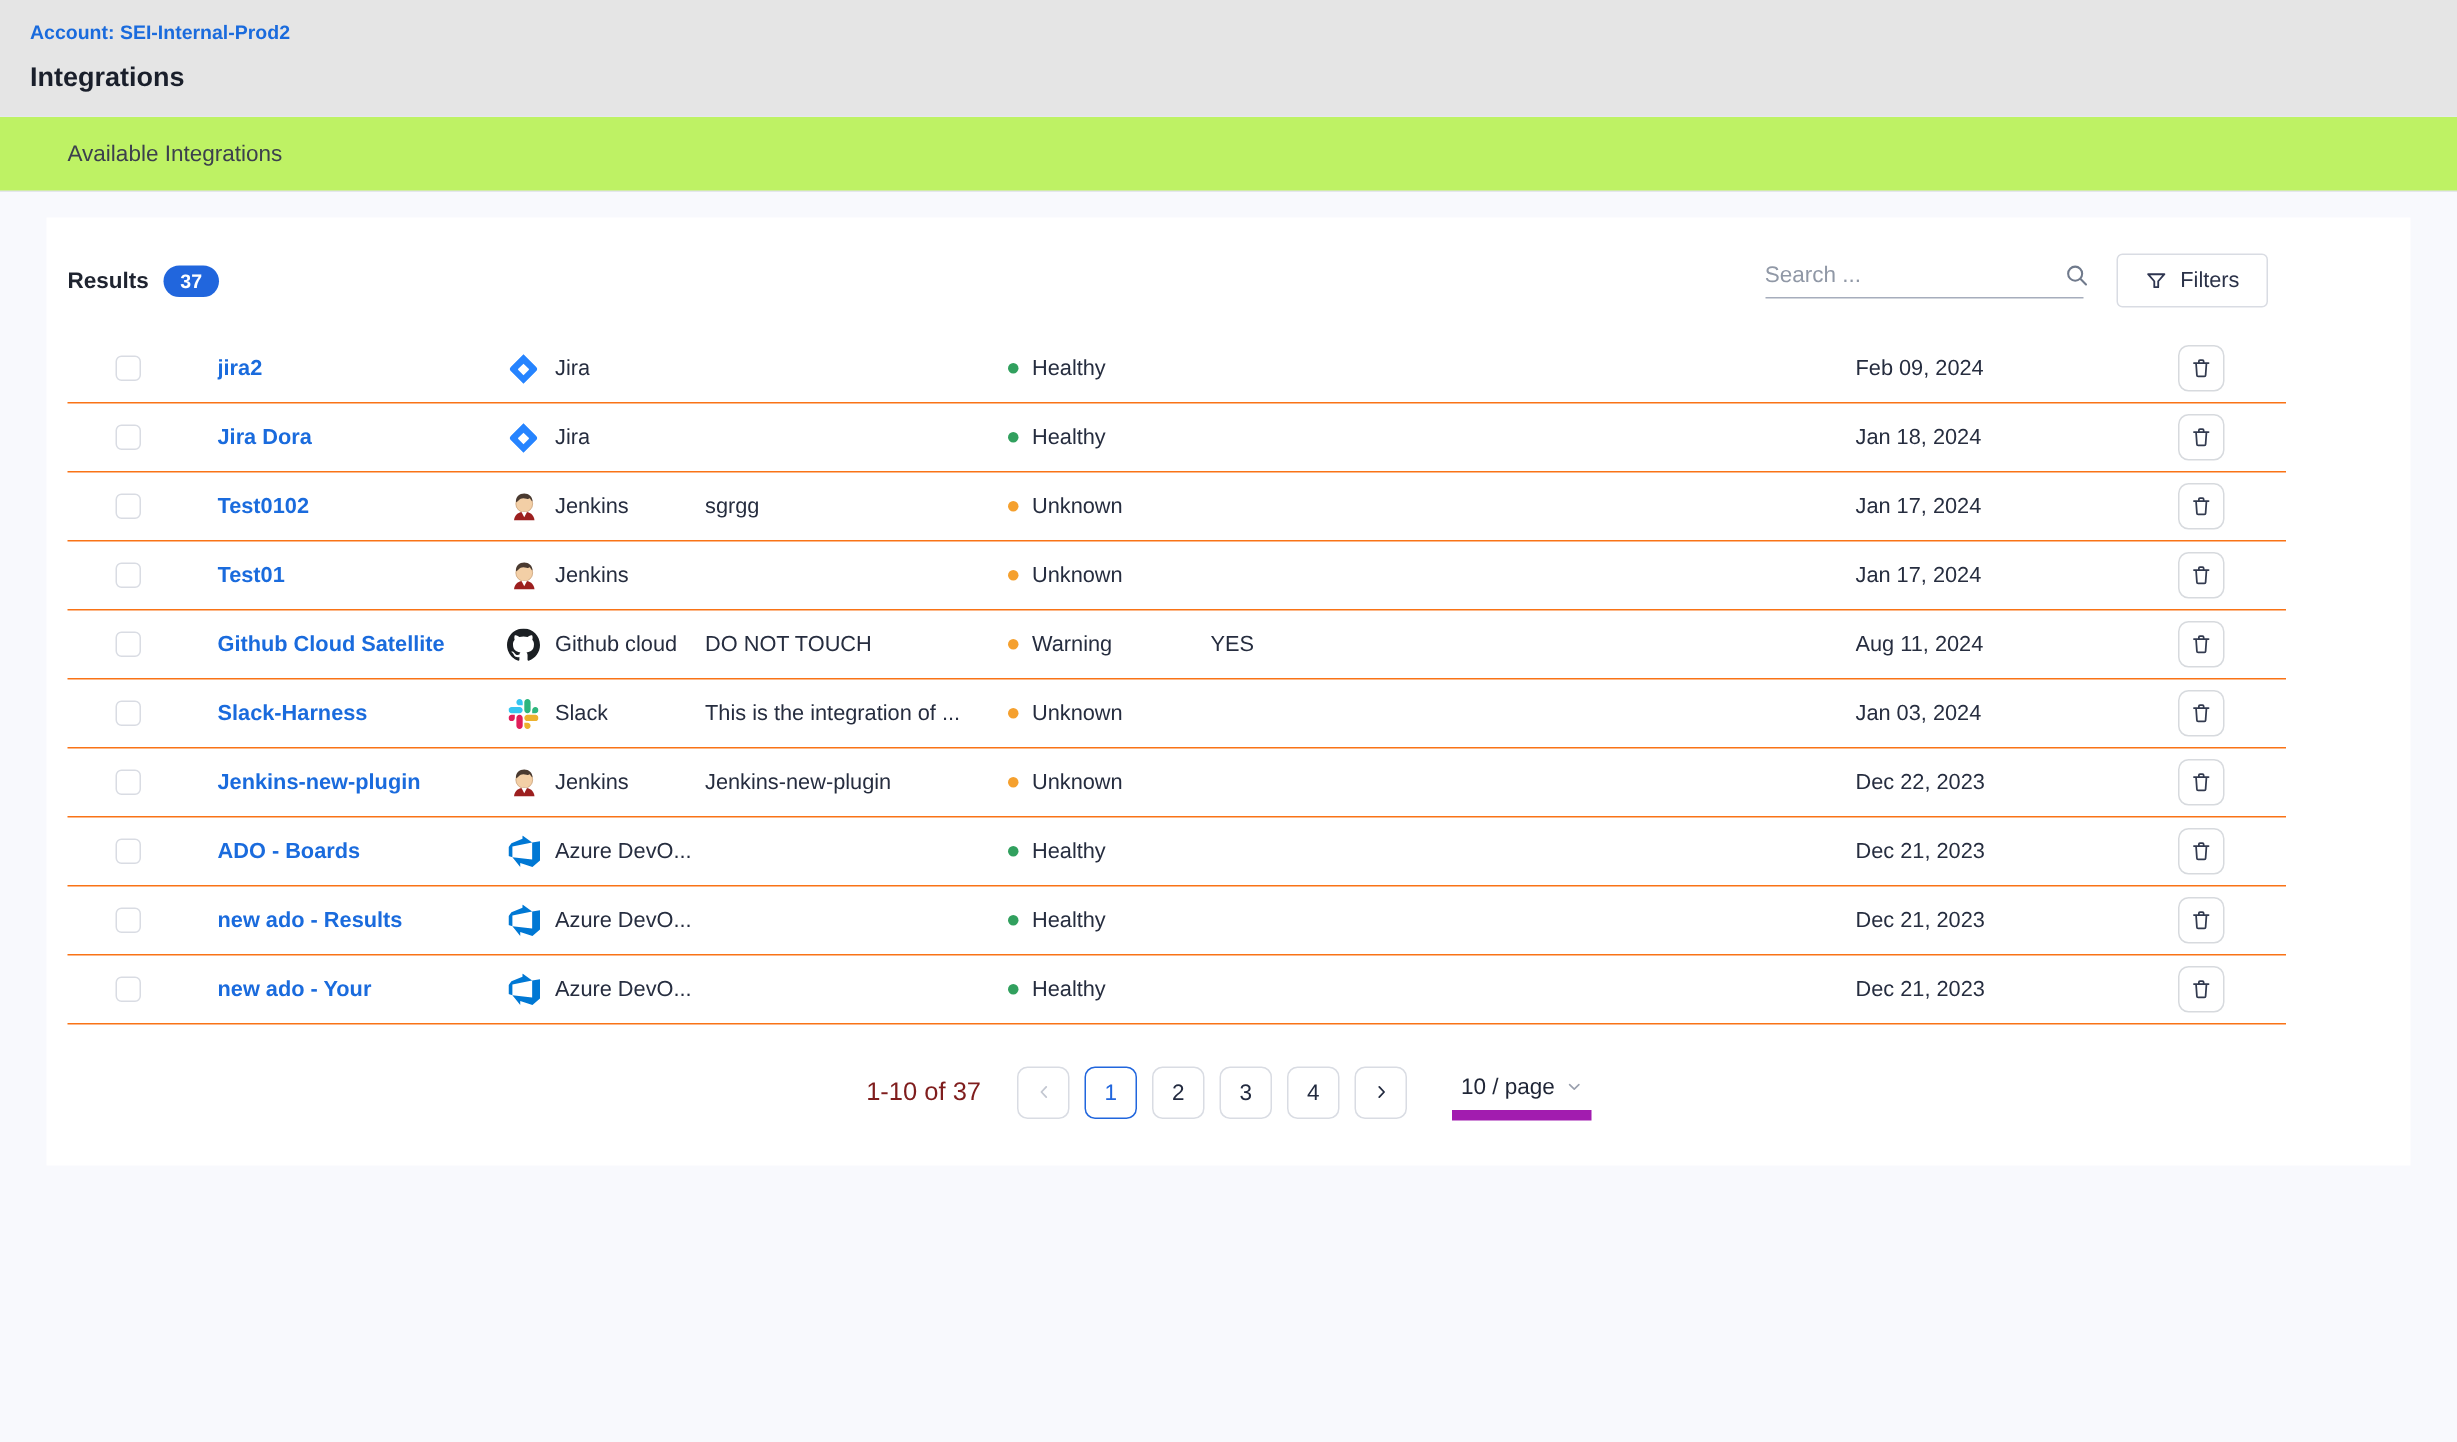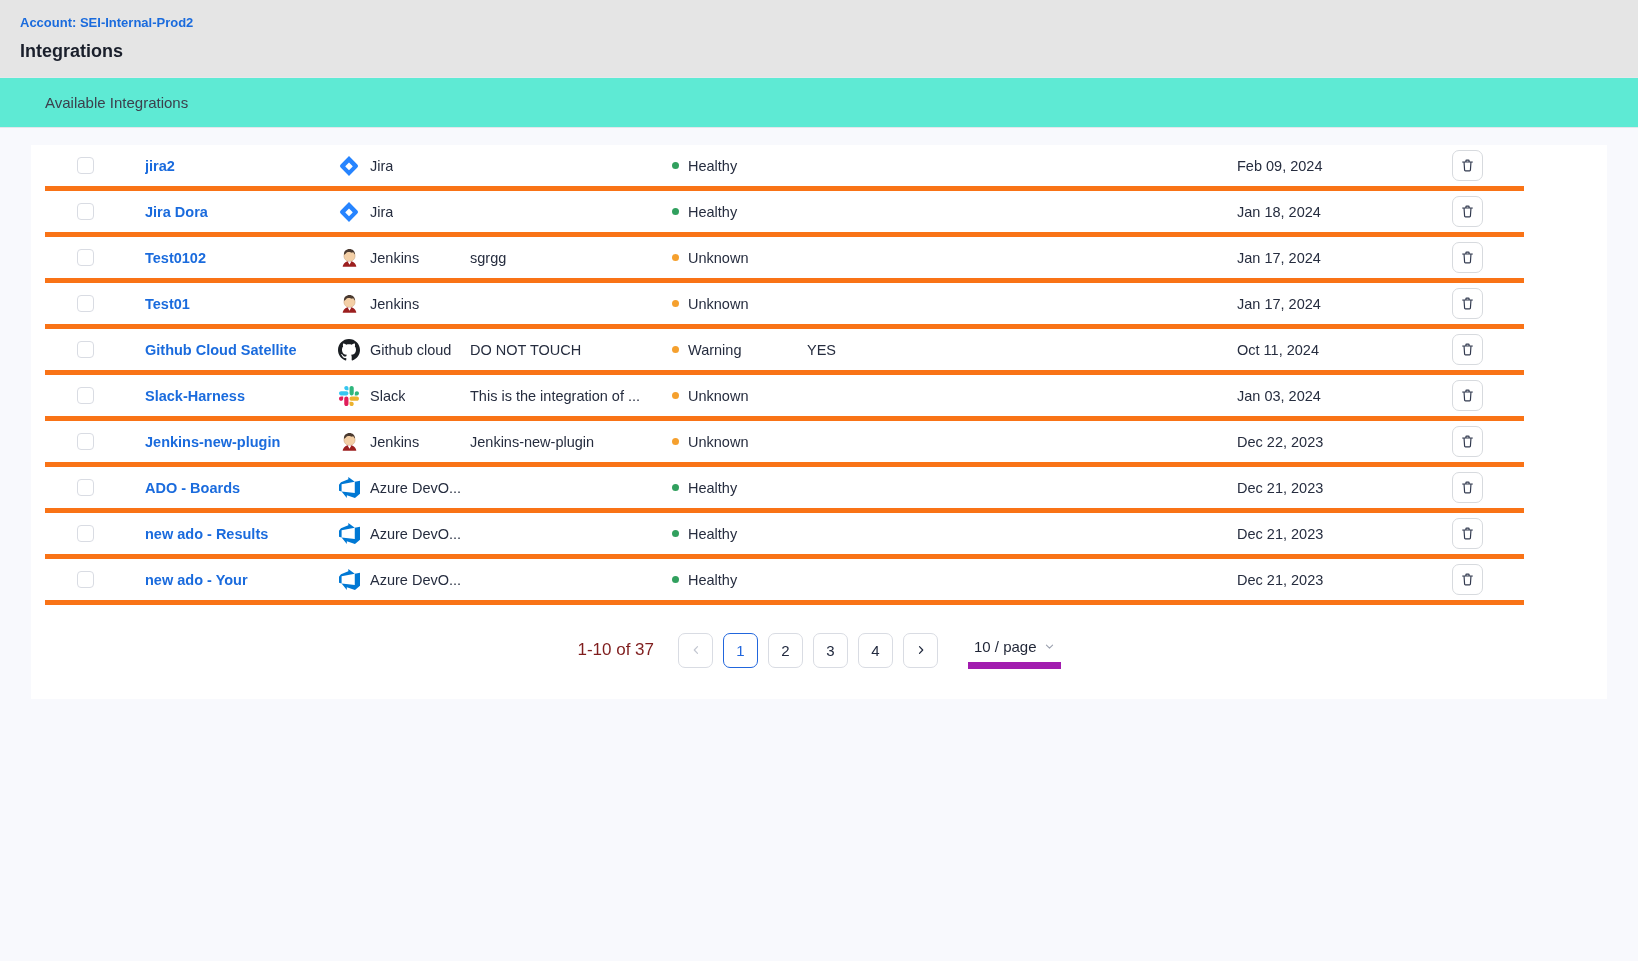--- a/index.html
+++ b/index.html
@@ -6,21 +6,21 @@
   html,body { width:1638px; height:961px; overflow:hidden; }
   body {
     font-family: "Liberation Sans", "DejaVu Sans", sans-serif;
     background:#f8f9fd; color:#262d3f;
   }
   
   .page-header { background:#e5e5e5; padding:13px 20px 15px; border-bottom:1px solid #e6e8ec; }
   .account-link { color:#1a6bdd; font-size:13px; font-weight:600; text-decoration:none; display:inline-block; }
   .page-title { font-size:18px; font-weight:700; color:#1a1f2b; margin-top:10px; }
   
-  .tabbar { background:#5eead4; border-bottom:1px solid #e3e6ec; padding-left:27px; display:flex; height:50px;justify-content:space-between; }
+  .tabbar { background:#bef264; border-bottom:1px solid #e3e6ec; padding-left:27px; display:flex; height:50px;justify-content:space-between; }
   .tab { display:flex; align-items:center; padding:0 18px; font-size:15px; color:#3c404d;
          cursor:pointer; border-bottom:2px solid transparent; margin-bottom:-1px; }
   .tab + .tab { margin-left:26px; }
   .tab.active { color:#1a6bdd; font-weight:700; border-bottom-color:#1a6bdd; }
   
   .card { background:#fff; margin:17px 31px 0; padding-bottom:30px; }
   .toolbar { display:flex; align-items:center; padding:24px 95px 18px 14px; }
   .results-label { font-size:15px; font-weight:700; color:#1f2430; }
   .badge { background:#2166dd; color:#fff; font-size:13px; font-weight:700; border-radius:20px;
            padding:3px 11px; margin-left:10px; display:inline-block; }
@@ -29,21 +29,21 @@
   .search-box input { border:none; outline:none; flex:1; font-size:15px; color:#30374a;
                       font-family:"Liberation Sans",sans-serif; background:transparent; }
   .search-box input::placeholder { color:#9098a6; }
   .filters-btn { margin-left:22px; display:flex; align-items:center; gap:9px; background:#fff;
                  border:1px solid #d9dce3; border-radius:4px; padding:9px 18px; font-size:14.5px;
                  color:#2b3248; cursor:pointer; font-family:"Liberation Sans",sans-serif; }
   
   .table-wrap { margin:0 83px 0 14px; }
   .grid-row { display:grid; grid-template-columns:100px 192px 133px 202px 135px 133px 297px 200px 87px; align-items:center; }
   .thead { height:42px; border-bottom:1px solid #c9cdd6; font-weight:700; font-size:14.5px; color:#22272f; }
-  .trow { height:46px; border-bottom:5px solid #f97316; font-size:14.5px; }
+  .trow { height:46px; border-bottom:1px solid #f97316; font-size:14.5px; }
   .cell { display:flex; align-items:center; min-width:0; }
   .checkbox { width:17px; height:17px; border:1.5px solid #d9dce3; border-radius:4px; background:#fff;
               display:inline-block; cursor:pointer; }
   .c-check { padding-left:32px; }
   .name-link { color:#1a6bdd; font-weight:600; text-decoration:none; cursor:pointer;
                white-space:nowrap; overflow:hidden; text-overflow:ellipsis; }
   .app-icon { display:none; width:24px; justify-content:center; align-items:center; }
   .app-icon.show { display:inline-flex; }
   .app-label { margin-left:9px; color:#262d3f; white-space:nowrap; overflow:hidden; text-overflow:ellipsis; }
   .c-desc, .c-sat, .c-tags, .c-updated { color:#262d3f; white-space:nowrap; overflow:hidden; text-overflow:ellipsis; }
@@ -68,20 +68,42 @@
   <a class="account-link">Account: SEI-Internal-Prod2</a>
   <div class="page-title">Integrations</div>
 </div>
 
 <div class="tabbar">
   <div class="tab">Available Integrations</div>
 </div>
 
 <div class="card">
 
+  <div class="toolbar">
+    <span class="results-label">Results</span>
+    <span class="badge">37</span>
+    <span class="spacer"></span>
+    <div class="search-box">
+      <input type="text" placeholder="Search ..." style="">
+      <span style="display:flex;">
+        <svg width="17" height="17" viewBox="0 0 16 16">
+            <circle cx="7" cy="7" r="4.4" fill="none" stroke="#707a8c" stroke-width="1.3"></circle>
+            <line x1="10.4" y1="10.4" x2="13.8" y2="13.8" stroke="#707a8c" stroke-width="1.3" stroke-linecap="round"></line>
+          </svg>
+      </span>
+    </div>
+    <button class="filters-btn">
+      <span style="display:flex;">
+        <svg width="15" height="15" viewBox="0 0 16 16">
+            <path d="M2.2 3h11.6l-4.4 5v4.2l-2.8 0V8L2.2 3z" fill="none" stroke="#2e3550" stroke-width="1.3" stroke-linejoin="round"></path>
+          </svg>
+      </span>
+      <span>Filters</span>
+    </button>
+  </div>
 
   <div class="table-wrap">
     <div>
         <div class="grid-row trow">
     <div class="cell c-check">
             <span class="checkbox"></span>
           </div>
     <div class="cell">
             <a class="name-link">jira2</a>
           </div>
@@ -241,21 +263,21 @@
 
       <span class="app-label">Github cloud</span>
     </div>
     <div class="cell c-desc">DO NOT TOUCH</div>
     <div class="cell">
       <span class="dot" style="background: rgb(245, 160, 46);"></span>
       <span>Warning</span>
     </div>
     <div class="cell c-sat">YES</div>
     <div class="cell c-tags"></div>
-    <div class="cell c-updated">Oct 11, 2024</div>
+    <div class="cell c-updated">Aug 11, 2024</div>
     <div class="cell">
       <button class="icon-btn">
         <span style="display:flex;">
           <svg width="15" height="15" viewBox="0 0 16 16">
                   <path d="M2.8 4.3h10.4M6.3 4.3V3c0-.4.3-.8.8-.8h1.8c.5 0 .8.4.8.8v1.3M4.3 4.3l.6 8.6c0 .5.4.9.9.9h4.4c.5 0 .9-.4.9-.9l.6-8.6" fill="none" stroke="#323a4f" stroke-width="1.25" stroke-linecap="round" stroke-linejoin="round"></path>
                 </svg>
         </span>
       </button>
     </div>
   </div>

